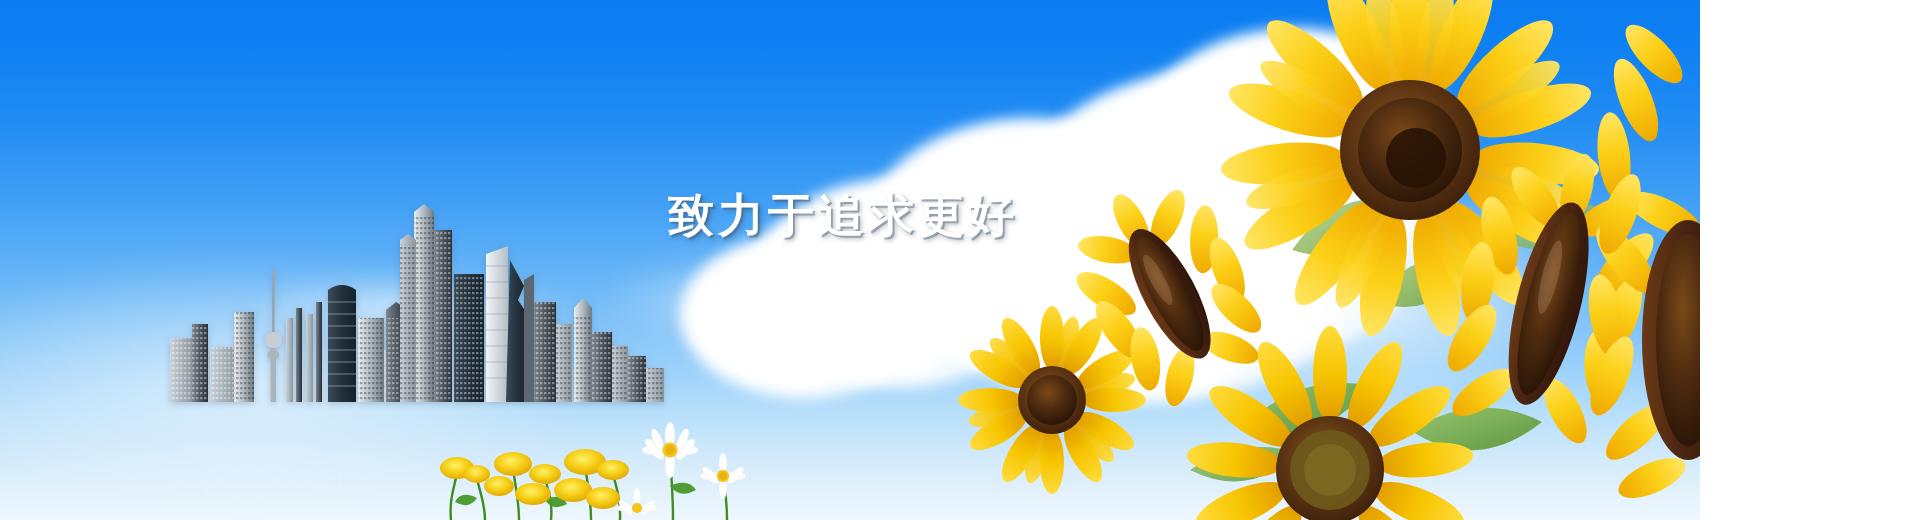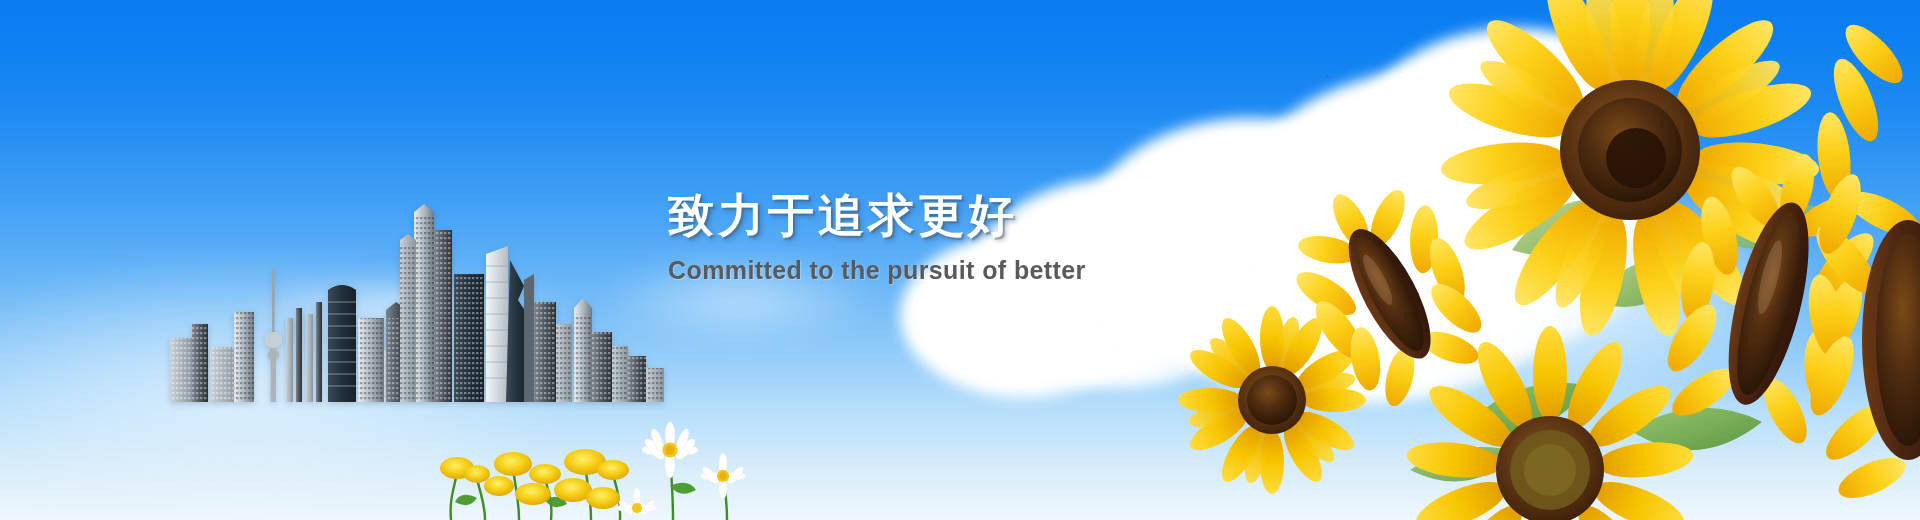--- a/index.html
+++ b/index.html
@@ -1,20 +1,20 @@
 <!DOCTYPE html>
 <html><head>
 <meta charset="utf-8">
 <style>
   * { margin:0; padding:0; box-sizing:border-box; }
   html,body { background:#fff; }
 
   .banner{
     position:relative;
-    width:1920px;
+    width:1700px;
     height:520px;
     overflow:hidden;
     font-family:"Liberation Sans", sans-serif;
   }
 
   
   .sky{
     position:absolute; inset:0;
     background:
       linear-gradient(to bottom,
@@ -506,16 +506,15 @@
           <ellipse cx="-52" cy="96" rx="16" ry="44" transform="rotate(-6 -52 96)"></ellipse>
           <ellipse cx="-46" cy="154" rx="16" ry="42" transform="rotate(20 -46 154)"></ellipse>
           <ellipse cx="-12" cy="-6" rx="15" ry="38" transform="rotate(-44 -12 -6)"></ellipse>
         </g>
       </g>
     </svg>
   </div>
 
   <div class="copy">
     <div class="headline">致力于追求更好</div>
-    <div class="subline">Committed to the pursuit of better</div>
   </div>
 
 </div>
 
 </body></html>

